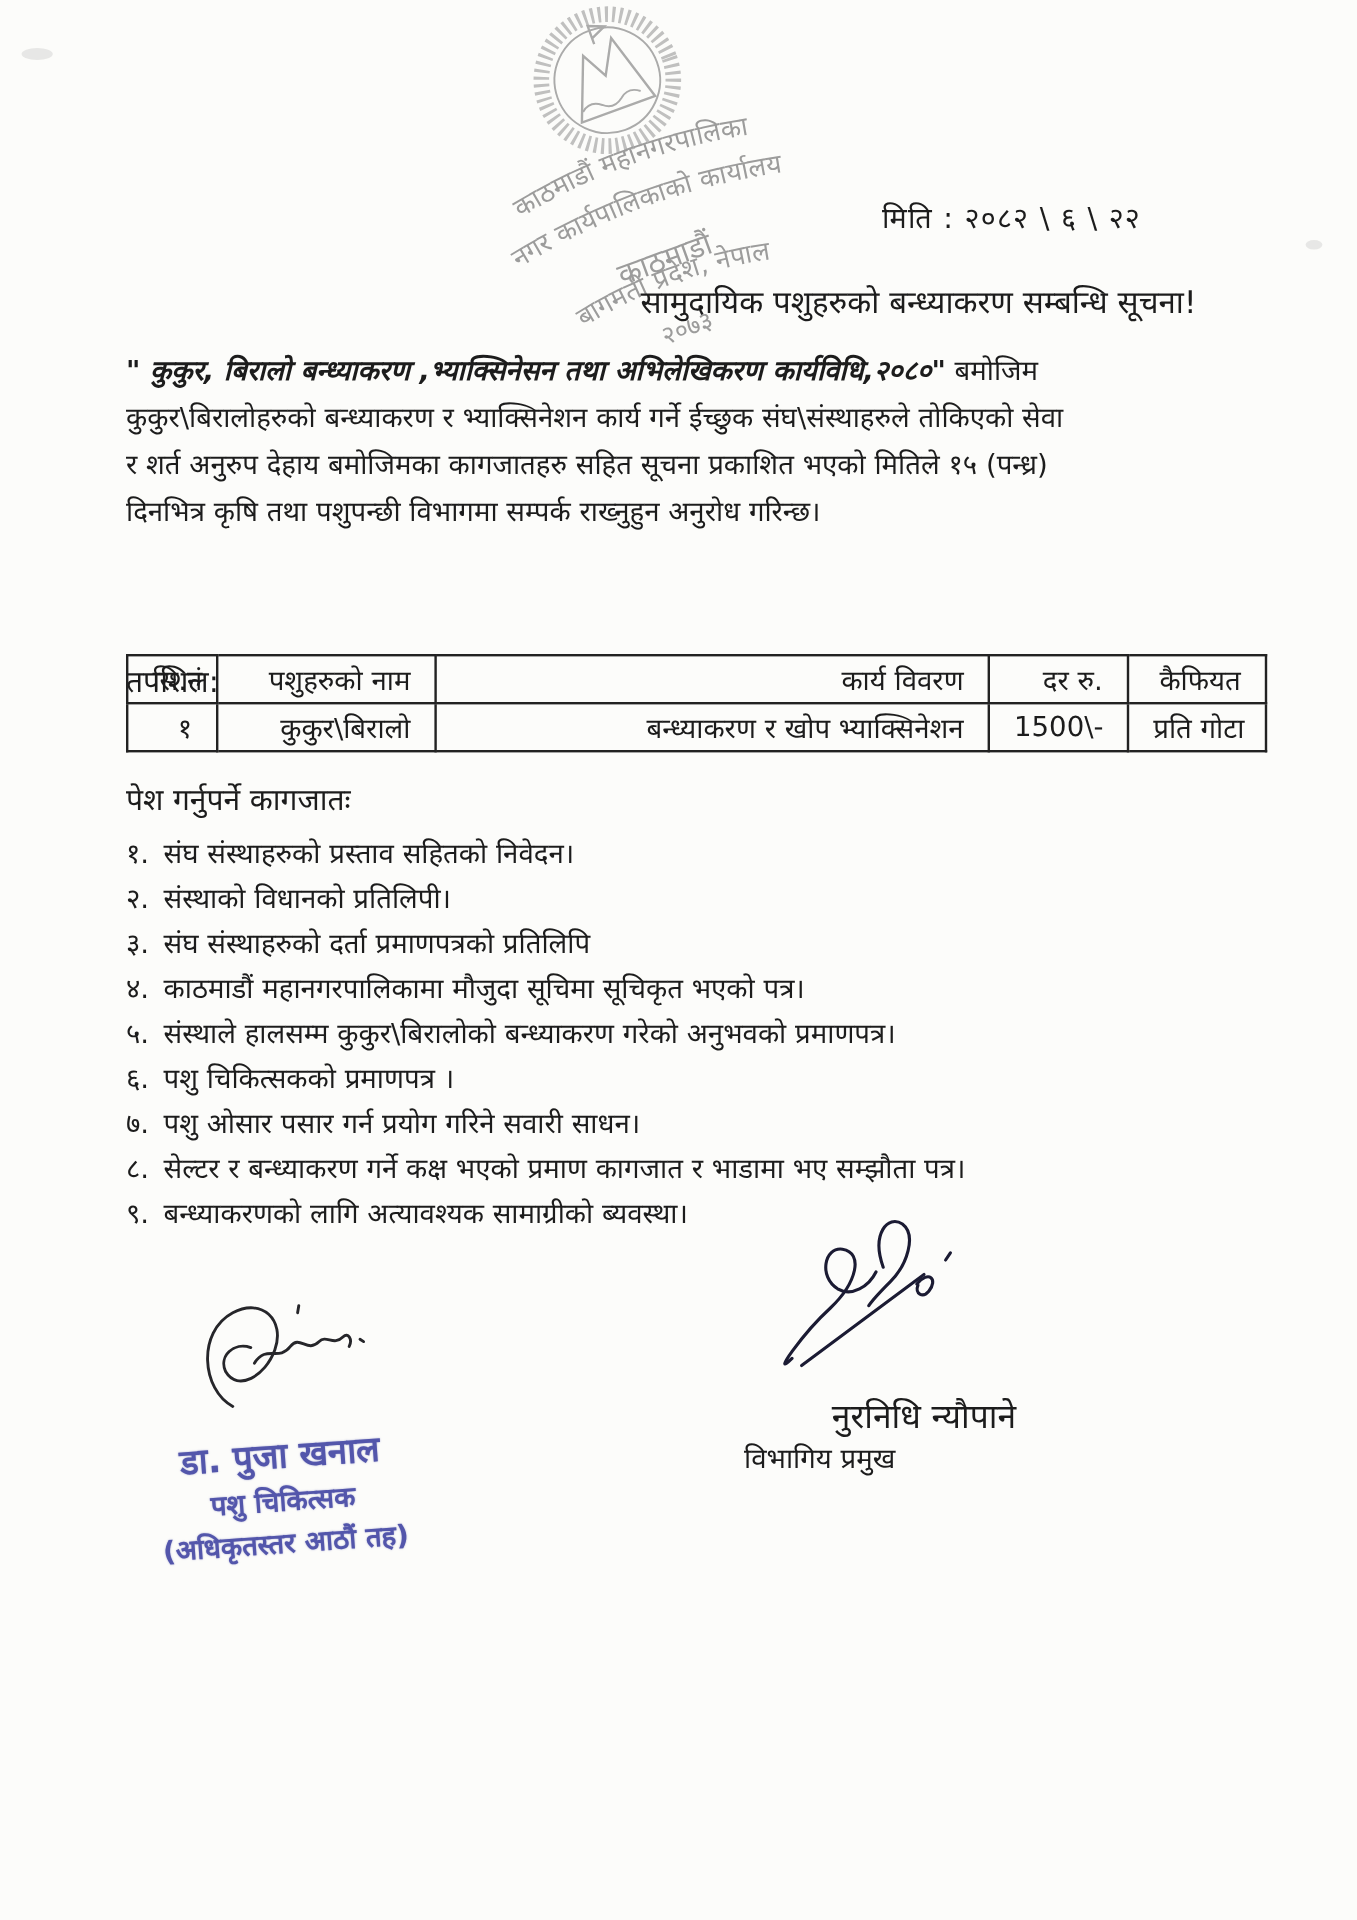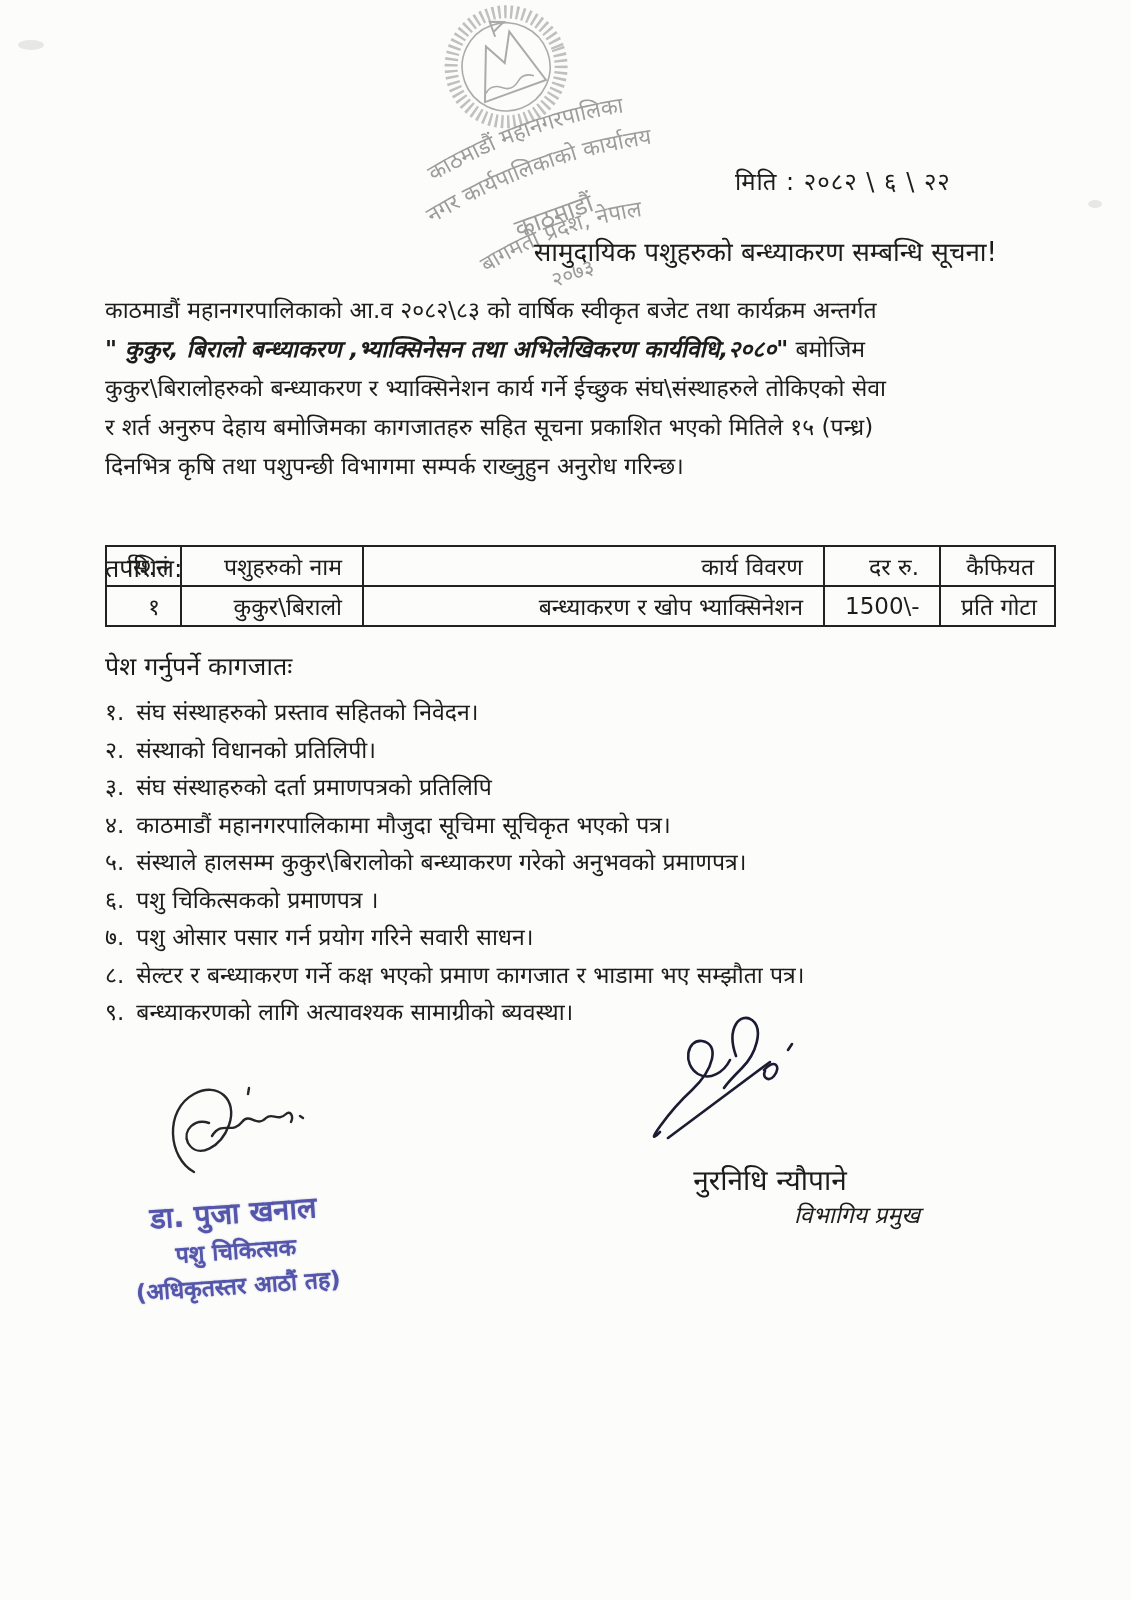--- a/index.html
+++ b/index.html
@@ -62,22 +62,22 @@
   .sig-left-script { left:158px; top:1078px; }
   .sig-left-script path { stroke:#26262a; stroke-width:2.4; }
   .sig-right-script { left:638px; top:1010px; }
   .sig-right-script path { stroke:#1b1b33; stroke-width:2.6; }
 
   .sig-right-name {
     position:absolute; left:620px; top:1160px; width:300px; text-align:center;
     font-size:28px; font-weight:normal; white-space:nowrap;
   }
   .sig-right-title {
-    position:absolute; left:620px; top:1198px; width:300px; text-align:right;
-    font-size:23px; white-space:nowrap;font-style:italic;
+    position:absolute; left:620px; top:1198px; width:300px; text-align:left;
+    font-size:23px; white-space:nowrap;
   }
 
   
   .stamp-pooja {
     position:absolute; left:108px; top:1192px; width:255px; text-align:center;
     transform:rotate(-4deg); color:#5356ab;
     text-shadow:0 0 1.5px rgba(83,86,171,.55);
   }
   .pooja-name  { font-size:29px; font-weight:bold; white-space:nowrap; }
   .pooja-title { font-size:23px; font-weight:bold; margin-top:3px; white-space:nowrap; }
@@ -115,21 +115,20 @@
       <textPath href="#arcC" startOffset="50%">बागमती प्रदेश, नेपाल</textPath>
     </text>
     <text x="168" y="296" font-size="21" text-anchor="middle">२०७३</text>
   </svg>
 
   <div class="date-line">मिति : २०८२ \ ६ \ २२</div>
 
   <div class="doc-title">सामुदायिक पशुहरुको बन्ध्याकरण सम्बन्धि सूचना!</div>
 
   <div class="paragraph">
-    <span class="pline">काठमाडौं महानगरपालिकाको आ.व २०८२\८३ को वार्षिक स्वीकृत बजेट तथा कार्यक्रम अन्तर्गत</span>
     <span class="pline"><span class="it">" कुकुर, बिरालो बन्ध्याकरण ,भ्याक्सिनेसन तथा अभिलेखिकरण कार्यविधि,२०८०"</span><span> बमोजिम</span></span>
     <span class="pline">कुकुर\बिरालोहरुको बन्ध्याकरण र भ्याक्सिनेशन कार्य गर्ने ईच्छुक संघ\संस्थाहरुले तोकिएको सेवा</span>
     <span class="pline">र शर्त अनुरुप देहाय बमोजिमका कागजातहरु सहित सूचना प्रकाशित भएको मितिले १५ (पन्ध्र)</span>
     <span class="pline">दिनभित्र कृषि तथा पशुपन्छी विभागमा सम्पर्क राख्नुहुन अनुरोध गरिन्छ।</span>
   </div>
 
   <div class="tapasil-label">तपशिल:</div>
   <table class="notice-table">
     <tbody>
         <tr>

